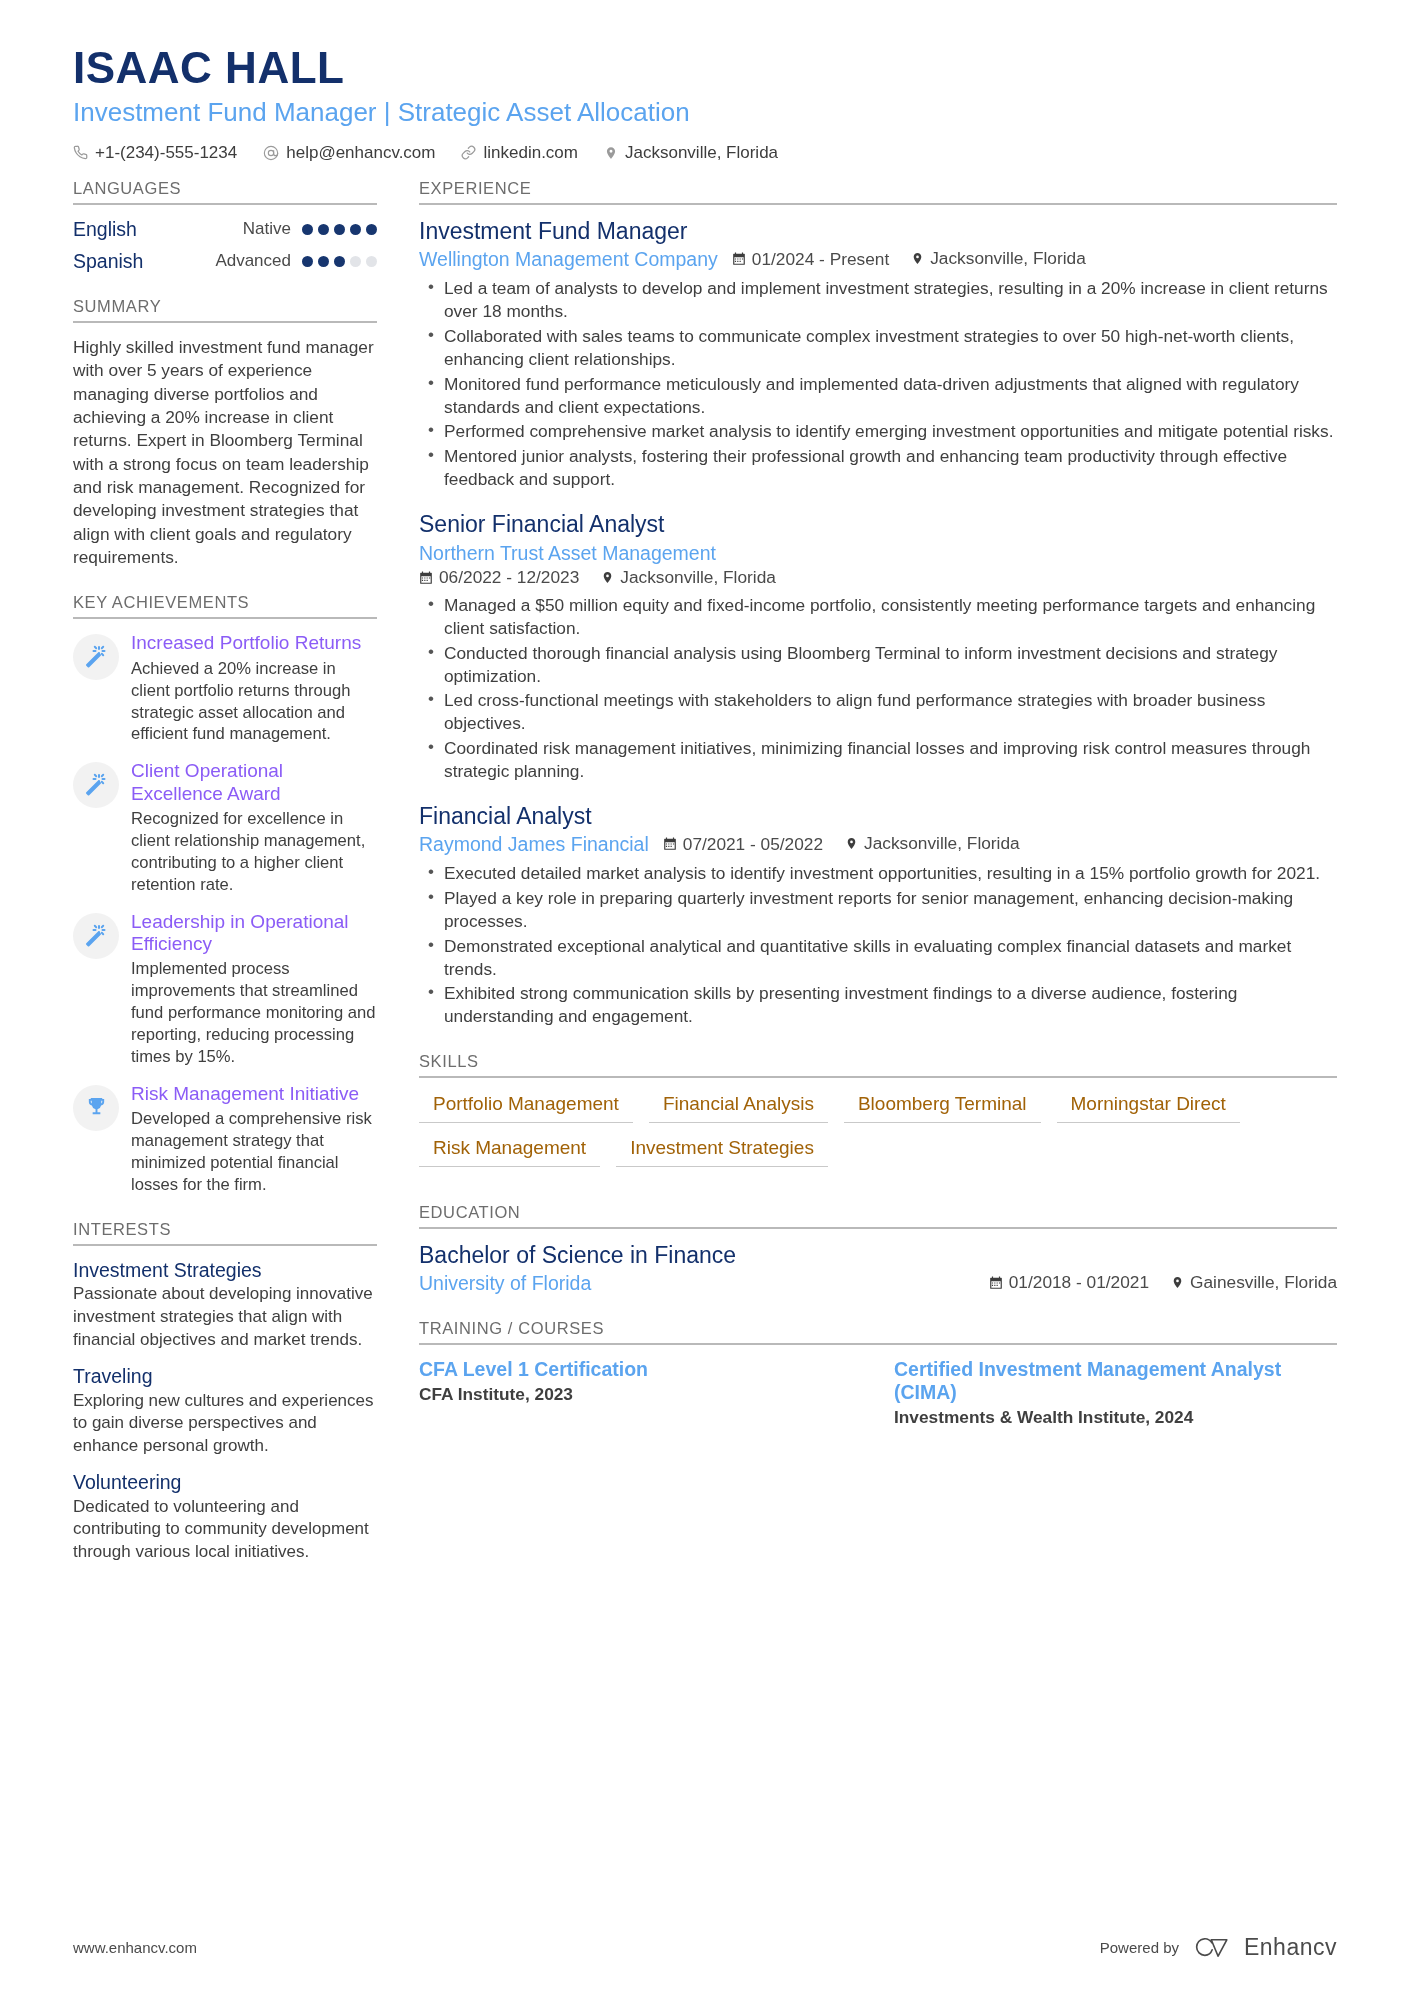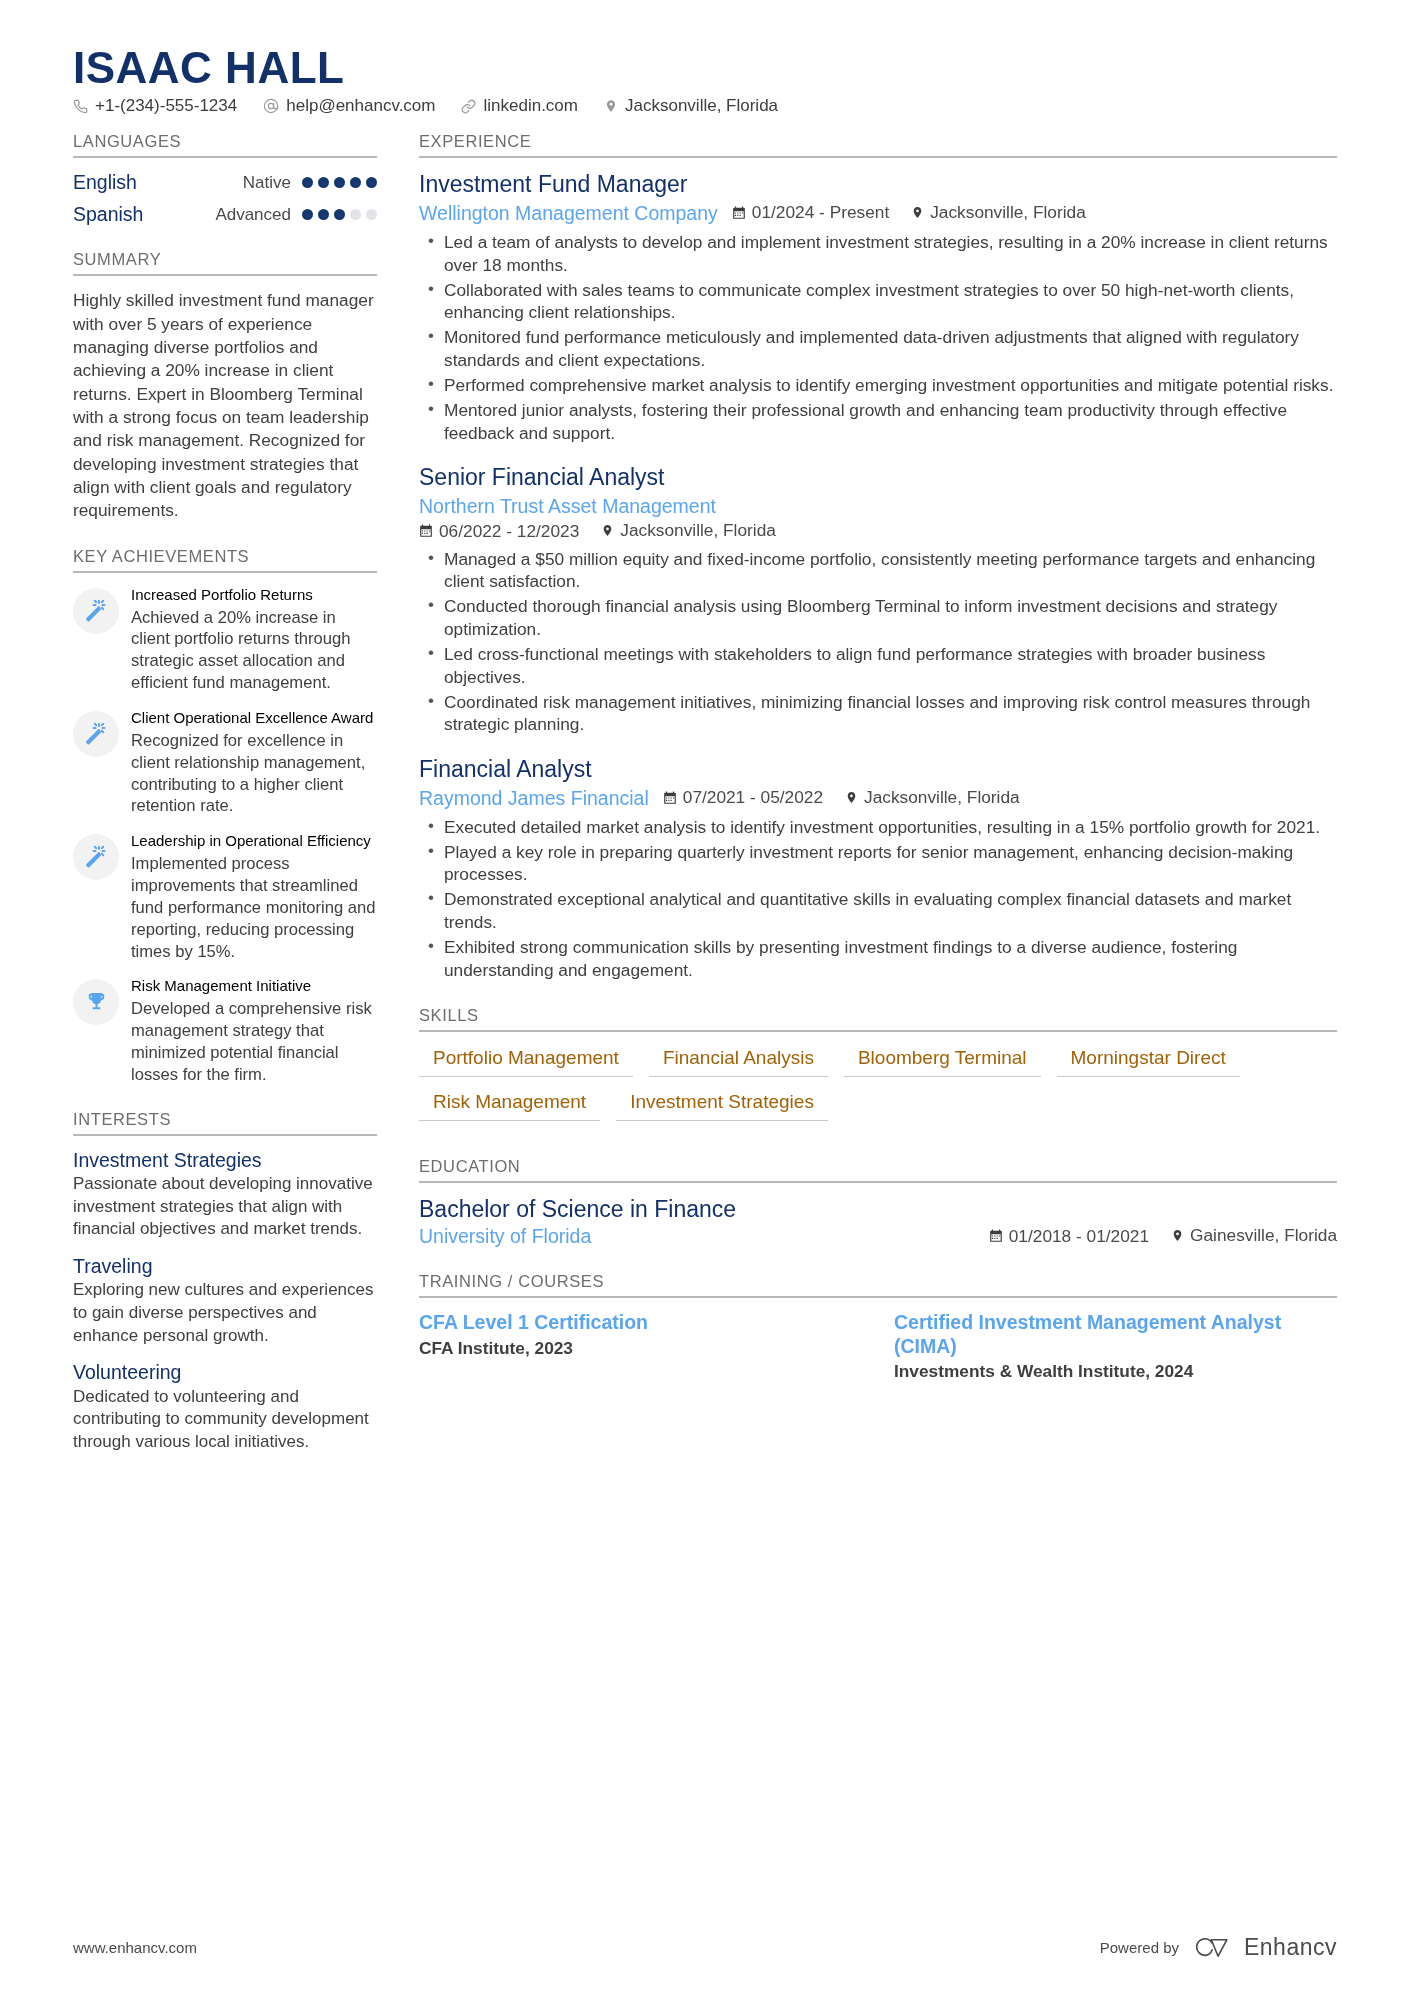--- a/index.html
+++ b/index.html
@@ -144,22 +144,22 @@
     border-radius: 50%;
     background: #f2f2f2;
     display: flex;
     align-items: center;
     justify-content: center;
     margin-right: 12px;
     margin-top: 2px;
   }
   .ach-body { flex: 1 1 auto; }
   .ach-title {
-    font-size: 15px;
-    color: #000000;
+    font-size: 19px;
+    color: #8b5cf6;
     line-height: 1.18;
     margin: 0 0 3px 0;
   }
   .ach-desc {
     font-size: 16.6px;
     line-height: 1.32;
     color: #3f3f3f;
     margin: 0;
   }
 
@@ -327,20 +327,21 @@
   }
   svg { display: block; }
 </style>
 </head>
 <body>
 
 <div class="page">
 
   <div>
     <h1 class="name">ISAAC HALL</h1>
+    <div class="headline">Investment Fund Manager | Strategic Asset Allocation</div>
 
     <div class="contact-row">
       <span class="contact-item">
         <span class="ci">
           <svg width="15" height="15" viewBox="0 0 24 24" fill="none" stroke="#9a9a9a" stroke-width="2" stroke-linecap="round" stroke-linejoin="round">
               <path d="M22 16.92v3a2 2 0 0 1-2.18 2 19.79 19.79 0 0 1-8.63-3.07 19.5 19.5 0 0 1-6-6 19.79 19.79 0 0 1-3.07-8.67A2 2 0 0 1 4.11 2h3a2 2 0 0 1 2 1.72c.127.96.362 1.903.7 2.81a2 2 0 0 1-.45 2.11L8.09 9.91a16 16 0 0 0 6 6l1.27-1.27a2 2 0 0 1 2.11-.45c.907.338 1.85.573 2.81.7A2 2 0 0 1 22 16.92z"></path>
             </svg>
         </span>
         <span>+1-(234)-555-1234</span>
       </span>

